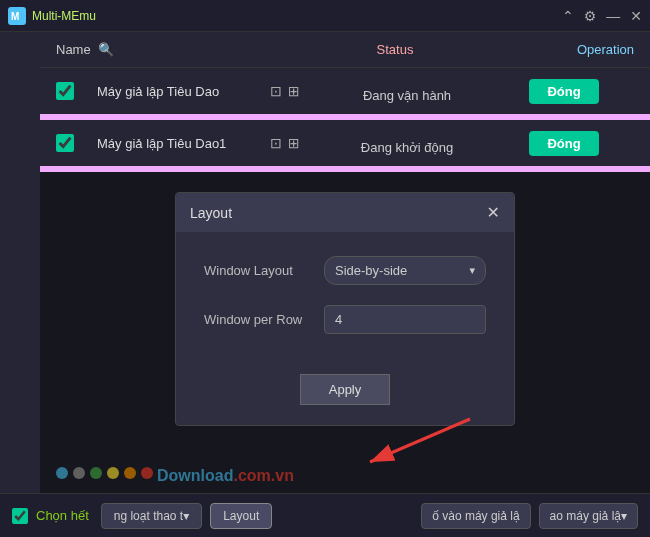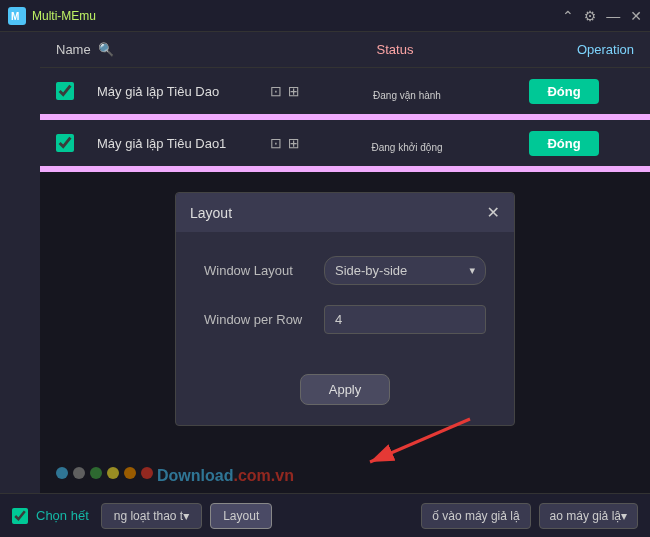--- a/index.html
+++ b/index.html
@@ -110,21 +110,21 @@
     }
     .row-icons {
       flex: 0 0 50px;
       display: flex;
       gap: 6px;
       align-items: center;
     }
     .row-status {
       flex: 1;
       text-align: center;
-      font-size: 10px;
+      font-size: 13px;
       color: #ccc;
       margin-top: 8px;
     }
     .row-operation {
       flex: 0 0 140px;
       display: flex;
       justify-content: center;
     }
     .btn-dong {
       background: #00c896;
@@ -223,21 +223,21 @@
     }
     .modal-footer {
       display: flex;
       justify-content: center;
       padding-top: 10px;
     }
     .btn-apply {
       background: #4a4a60;
       color: #ddd;
       border: 1px solid #666;
-      border-radius: 8px;
+      border-radius: 0;
       padding: 7px 28px;
       font-size: 13px;
       cursor: pointer;
     }
 
     
     .watermark {
       position: absolute;
       bottom: 52px;
       left: 16px;
@@ -284,21 +284,21 @@
       right: 0;
       z-index: 15;
     }
     .bottom-check {
       width: 16px;
       height: 16px;
       accent-color: #00c896;
       cursor: pointer;
     }
     .bottom-label {
-      color: #14b8a6;
+      color: #84cc16;
       font-size: 13px;
       margin-right: 4px;
     }
     .bottom-btn {
       background: #3a3a50;
       color: #ccc;
       border: 1px solid #555;
       border-radius: 4px;
       padding: 5px 12px;
       font-size: 12px;

